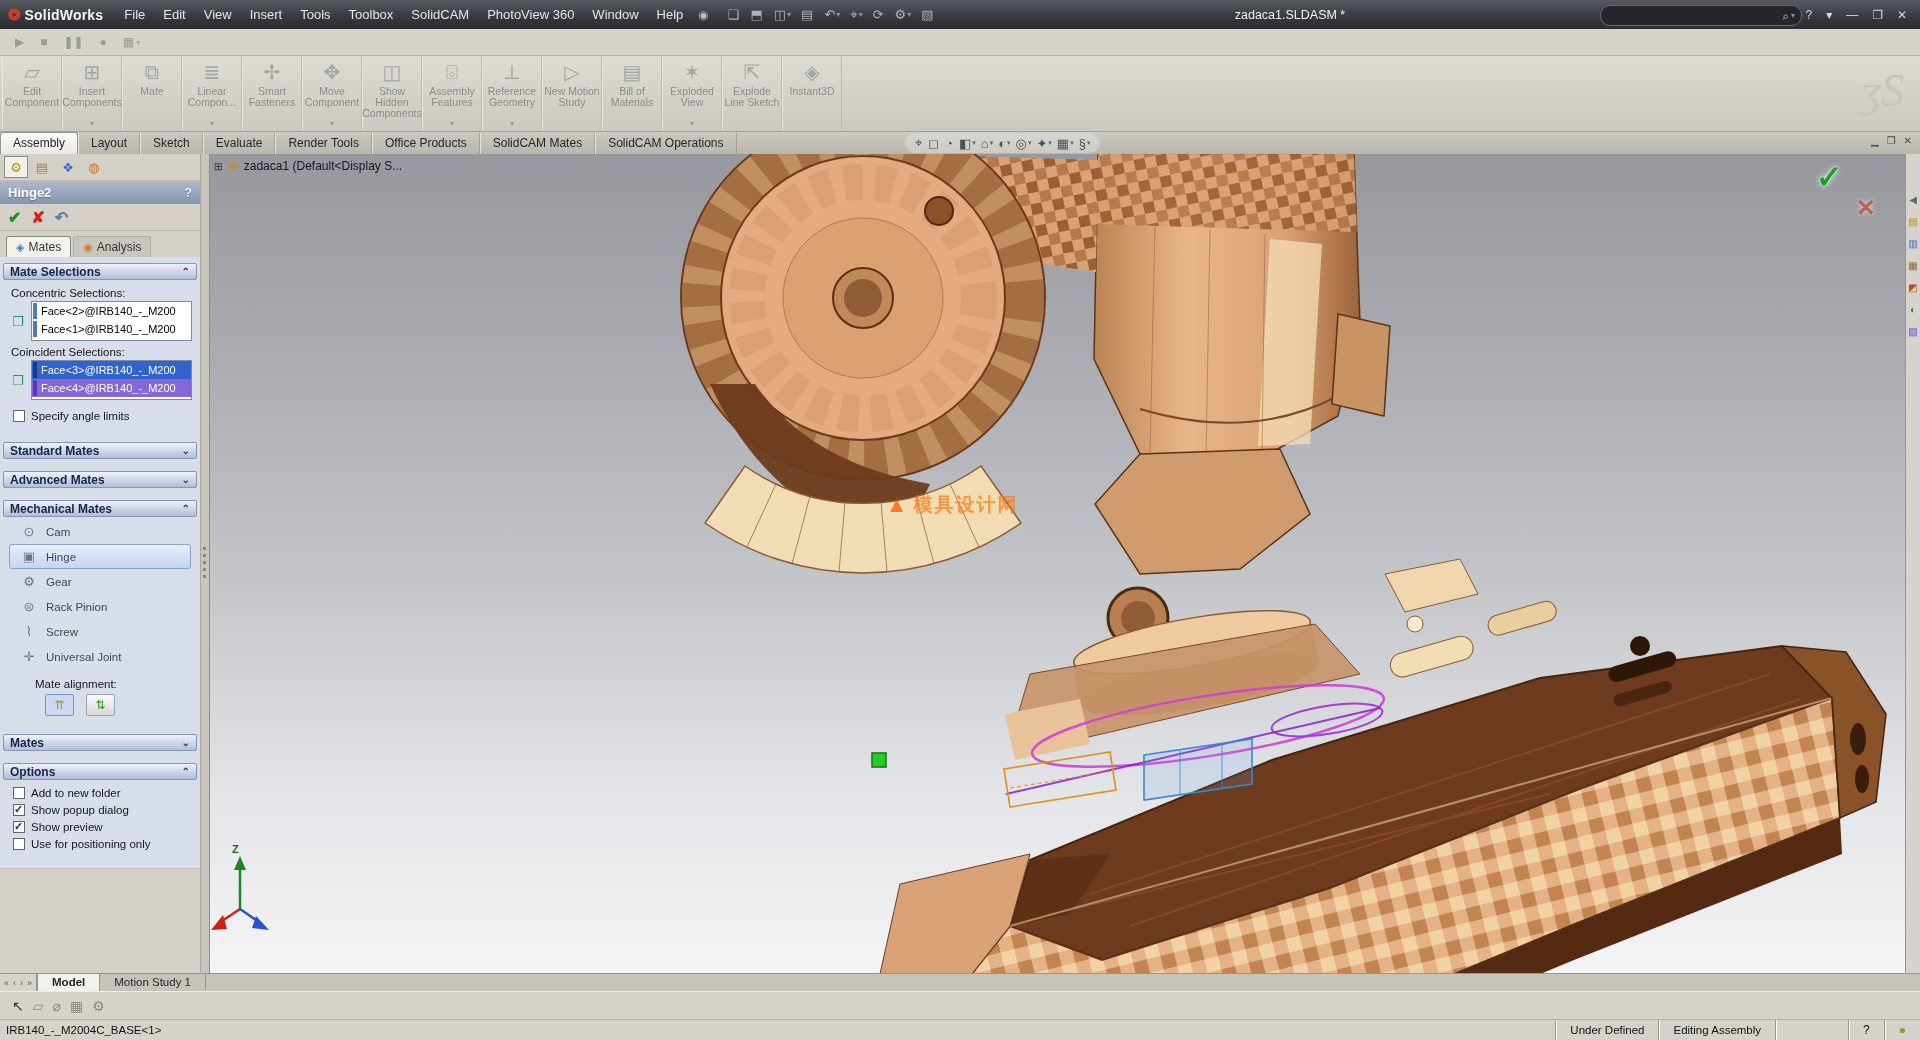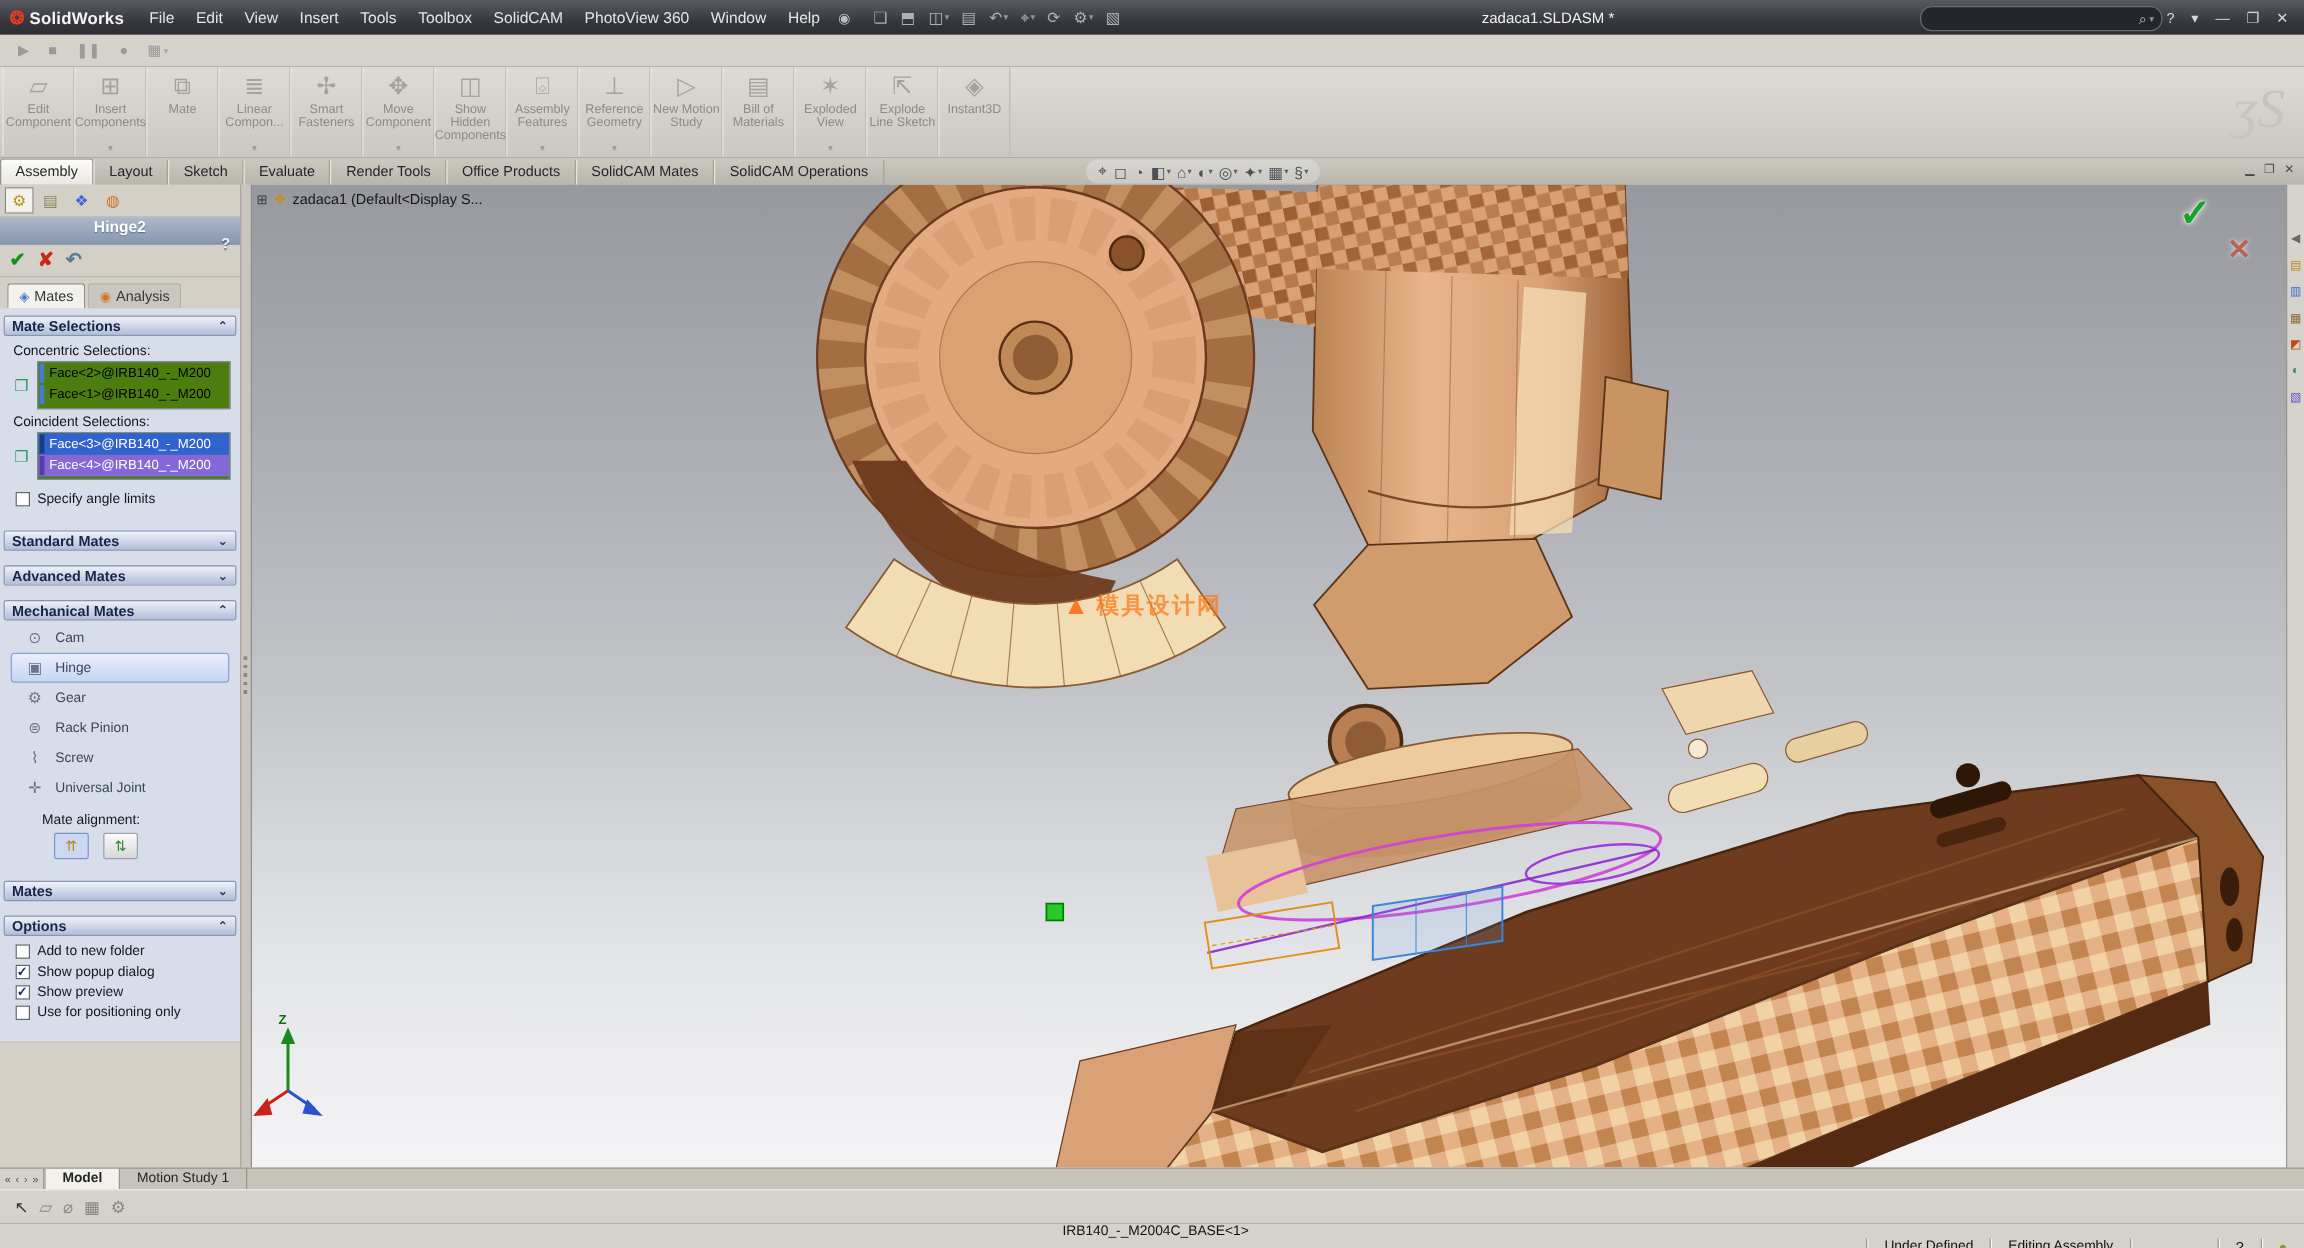--- a/index.html
+++ b/index.html
@@ -57,39 +57,39 @@
   .docbtns{position:absolute;right:8px;top:3px;display:flex;gap:8px;}
   .dbtn{color:#46484c;font-size:10px;}
   
   .main{position:absolute;left:0;top:154px;width:1920px;height:819px;display:flex;}
   
   .pm{width:200px;height:819px;background:#d4d0c8;display:flex;flex-direction:column;box-sizing:border-box;}
   .pm-iconstrip{height:26px;display:flex;align-items:center;padding-left:4px;gap:2px;border-bottom:1px solid #c2bfb7;}
   .ptab{width:22px;height:20px;display:flex;align-items:center;justify-content:center;font-size:13px;border:1px solid transparent;}
   .ptab.active{background:#f2f1ec;border:1px solid #8a8a86;}
   .pm-header{height:23px;background:linear-gradient(180deg,#aeb9c9,#8495ad);display:flex;align-items:center;
-    padding:0 8px;color:#fff;font-size:13px;font-weight:bold;text-shadow:0 1px 1px #5a6a80;flex-direction:column;}
+    padding:0 8px;color:#fff;font-size:13px;font-weight:bold;text-shadow:0 1px 1px #5a6a80;}
   .pm-header .q{margin-left:auto;font-weight:bold;color:#eef2fa;font-size:12px;}
   .pm-actions{height:26px;display:flex;align-items:center;gap:10px;padding-left:8px;border-bottom:1px solid #b9b6ae;}
   .act{font-size:16px;font-weight:bold;}
   .pm-tabsrow{height:26px;display:flex;align-items:flex-end;padding-left:6px;gap:2px;}
   .pmtab{display:flex;align-items:center;gap:4px;font-size:12px;color:#33363c;padding:3px 9px;
     border:1px solid #b2afa7;border-bottom:none;border-radius:3px 3px 0 0;background:#c9c6be;}
   .pmtab.active{background:#f2f1ec;border-color:#8a8a86;}
   .pmtab .tg{font-size:11px;}
   .pm-scroll{background:#d7dde9;padding:6px 0 12px;}
   .sect{margin:0 3px 12px;}
   .sect-h{height:17px;display:flex;align-items:center;padding:0 6px;font-size:12px;font-weight:bold;color:#16264a;
     background:linear-gradient(180deg,#eef1f8,#b2bed8);border:1px solid #8894b4;border-radius:2px;box-sizing:border-box;}
   .sect-h .chev{margin-left:auto;font-size:10px;color:#2c3c64;}
   .sect-b{padding:2px 2px 6px;}
   .sel-label{font-size:11.5px;color:#14141a;margin:5px 0 2px 6px;}
   .sel-group{display:flex;align-items:center;}
   .sel-icon{width:26px;text-align:center;color:#23985c;font-size:13px;}
-  .listbox{flex:1;margin-right:3px;background:#4d7c0f;border:1px solid #7c8aa6;height:38px;overflow:hidden;}
+  .listbox{flex:1;margin-right:3px;background:#ffffff;border:1px solid #7c8aa6;height:38px;overflow:hidden;}
   .lrow{height:18px;display:flex;align-items:center;font-size:11px;color:#000;white-space:nowrap;}
   .lrow .lmark{width:4px;height:16px;background:#4a7ad0;margin:0 4px 0 1px;}
   .lrow.sel-blue{background:#3163ce;color:#fff;}
   .lrow.sel-blue .lmark{background:#1a3a8a;}
   .lrow.sel-purple{background:#8468d8;color:#fff;}
   .lrow.sel-purple .lmark{background:#5a3ab0;}
   .chkrow{display:flex;align-items:center;gap:6px;font-size:11.5px;color:#16161c;margin:10px 0 2px 8px;}
   .cb{width:12px;height:12px;background:#fff;border:1px solid #61646e;box-sizing:border-box;position:relative;flex:0 0 12px;}
   .checked .cb::after{content:"✓";position:absolute;left:0px;top:-2px;font-size:11px;color:#17307e;font-weight:bold;}
   .mitem{height:25px;display:flex;align-items:center;gap:9px;padding-left:12px;font-size:11.5px;color:#3c4858;margin:0 4px;}
@@ -132,21 +132,21 @@
   .navbox span{font-size:9px;color:#55524a;}
   .mtab{font-size:11.5px;padding:2px 14px 2px;color:#26262a;border-right:1px solid #98958d;height:13px;}
   .mtab.active{background:#f2f1ec;font-weight:bold;border-left:1px solid #98958d;}
   
   .sketchbar{position:absolute;left:0;top:991px;width:1920px;height:28px;background:#d5d2cb;
     border-top:1px solid #efece5;display:flex;align-items:center;box-sizing:border-box;}
   .skgroup{display:flex;align-items:center;margin-left:12px;gap:9px;}
   .sicon{font-size:14px;line-height:16px;}
   
   .statusbar{position:absolute;left:0;top:1019px;width:1920px;height:21px;background:#d5d2cb;
-    border-top:1px solid #b5b2aa;display:flex;align-items:center;font-size:11.5px;color:#111;box-sizing:border-box;flex-direction:column;}
+    border-top:1px solid #b5b2aa;display:flex;align-items:center;font-size:11.5px;color:#111;box-sizing:border-box;}
   .sb-left{padding-left:6px;}
   .sb-right{margin-left:auto;display:flex;align-items:center;height:100%;}
   .sb-panel{border-left:1px solid #9a978f;box-shadow:inset 1px 0 0 #fbf9f4;height:100%;display:flex;
     align-items:center;padding:0 14px;white-space:nowrap;}
   .sb-ico{font-size:12px;}
 </style>
 </head>
 <body>
 
 <div id="app">

